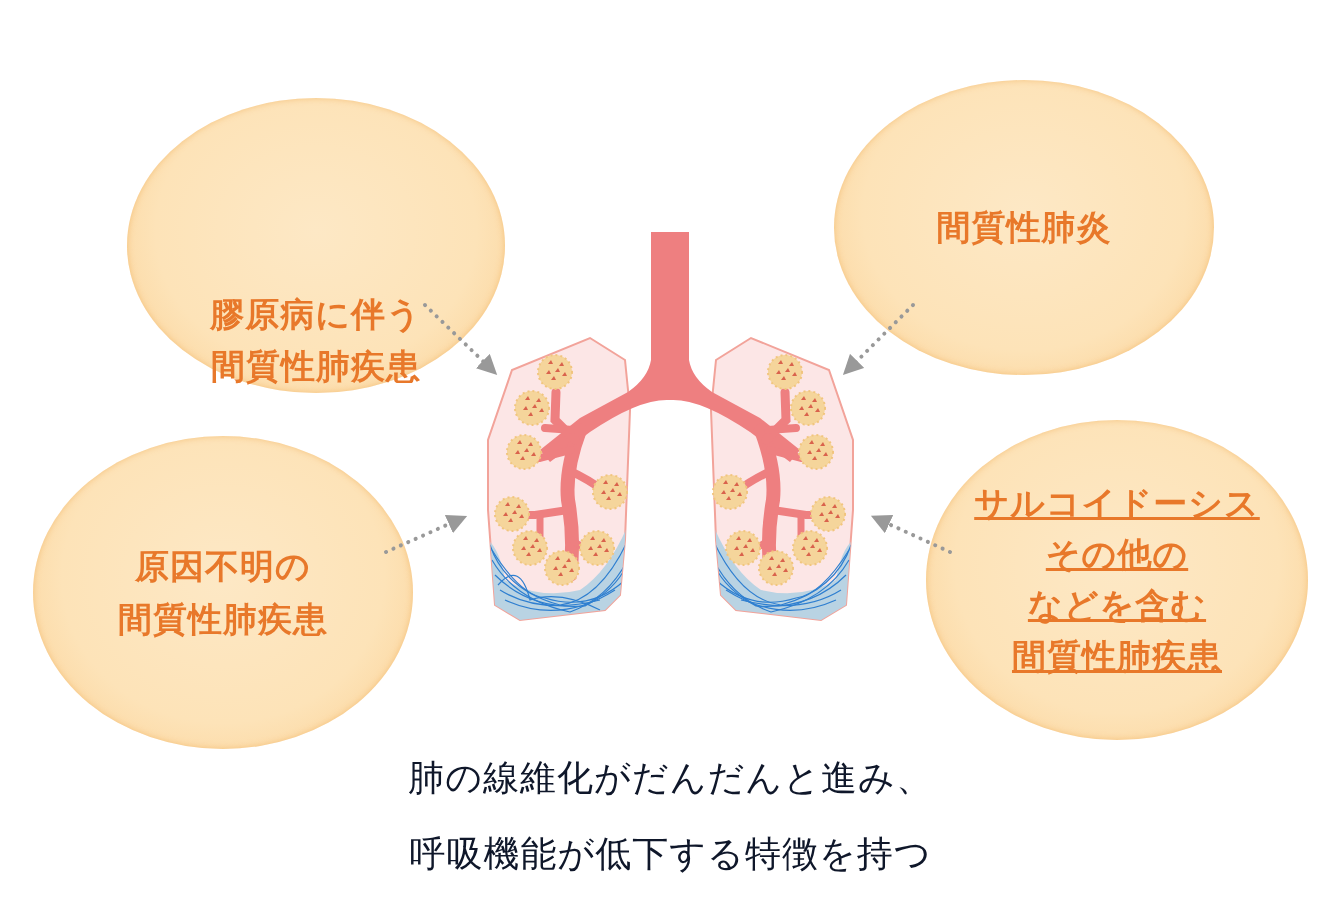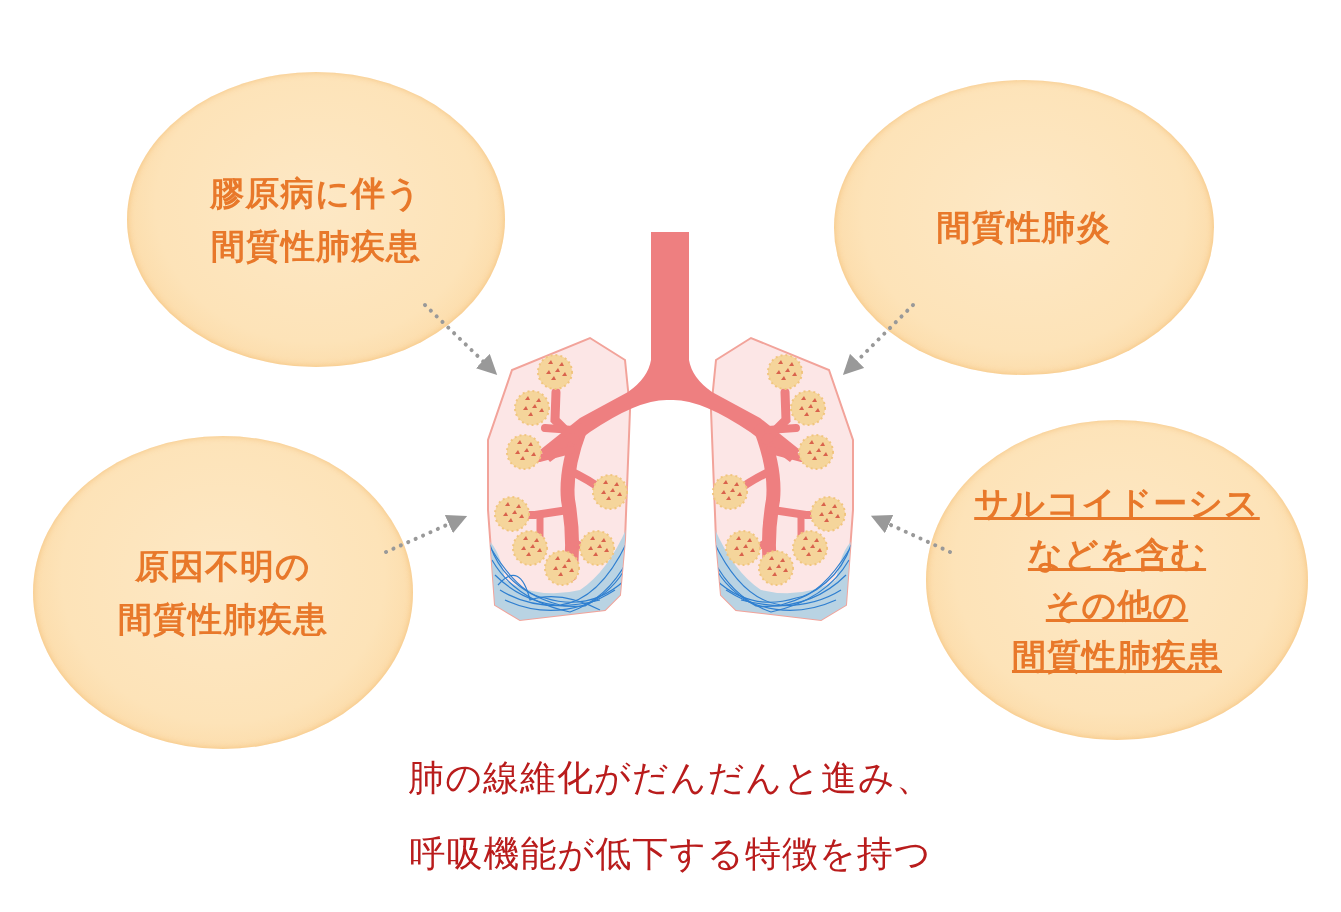--- a/index.html
+++ b/index.html
@@ -12,28 +12,28 @@
     display: flex; align-items: center; justify-content: center;
     text-align: center;
   }
   .bubble-text {
     color: #e8782a; font-weight: bold; font-size: 34px; line-height: 1.55;
     letter-spacing: 1px;
   }
   .bubble-text div { white-space: nowrap; }
   .caption {
     position: absolute; left: 0; width: 1341px; text-align: center;
-    color: #b91c1c; font-size: 36px; letter-spacing: 1px;
+    color: #0f172a; font-size: 36px; letter-spacing: 1px;
   }
   svg.overlay { position: absolute; left: 0; top: 0; }
 </style>
 </head>
 <body>
 
-<div class="bubble" style="left:127px; top:72px; width:378px; height:295px;">
+<div class="bubble" style="left:127px; top:98px; width:378px; height:295px;align-items:flex-end;">
   <div class="bubble-text">
     <div>膠原病に伴う</div>
     <div>間質性肺疾患</div>
   </div>
 </div>
 
 <div class="bubble" style="left:834px; top:80px; width:380px; height:295px;">
   <div class="bubble-text">
     <div>間質性肺炎</div>
   </div>
@@ -42,22 +42,22 @@
 <div class="bubble" style="left:33px; top:436px; width:380px; height:313px;">
   <div class="bubble-text">
     <div>原因不明の</div>
     <div>間質性肺疾患</div>
   </div>
 </div>
 
 <div class="bubble" style="left:926px; top:420px; width:382px; height:320px;">
   <div class="bubble-text" style="line-height:1.5;text-decoration:underline;">
     <div>サルコイドーシス</div>
+    <div>その他の</div>
     <div>などを含む</div>
-    <div>その他の</div>
     <div>間質性肺疾患</div>
   </div>
 </div>
 
 <svg class="overlay" width="1341" height="912" viewBox="0 0 1341 912">
   <defs>
     <g id="alv">
       <circle r="17" fill="#f5d59b"></circle>
       <circle r="17" fill="none" stroke="#f1c57f" stroke-width="2" stroke-dasharray="2 3"></circle>
       <path d="M-7,-8 l3,-4 l2,4z M4,-6 l3,-4 l2,4z M-9,2 l3,-4 l2,4z M0,0 l3,-4 l2,4z M7,4 l3,-4 l2,4z M-4,8 l3,-4 l2,4z" fill="#d9624c"></path>

